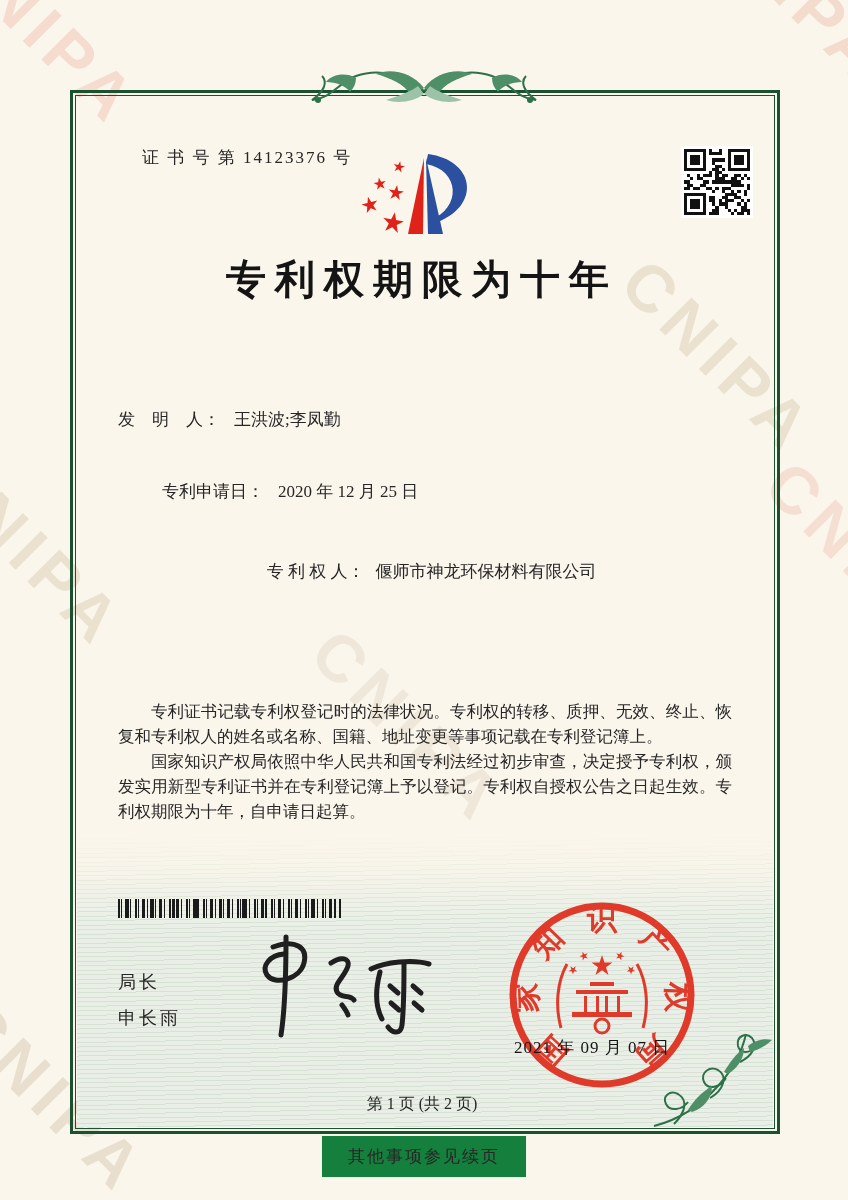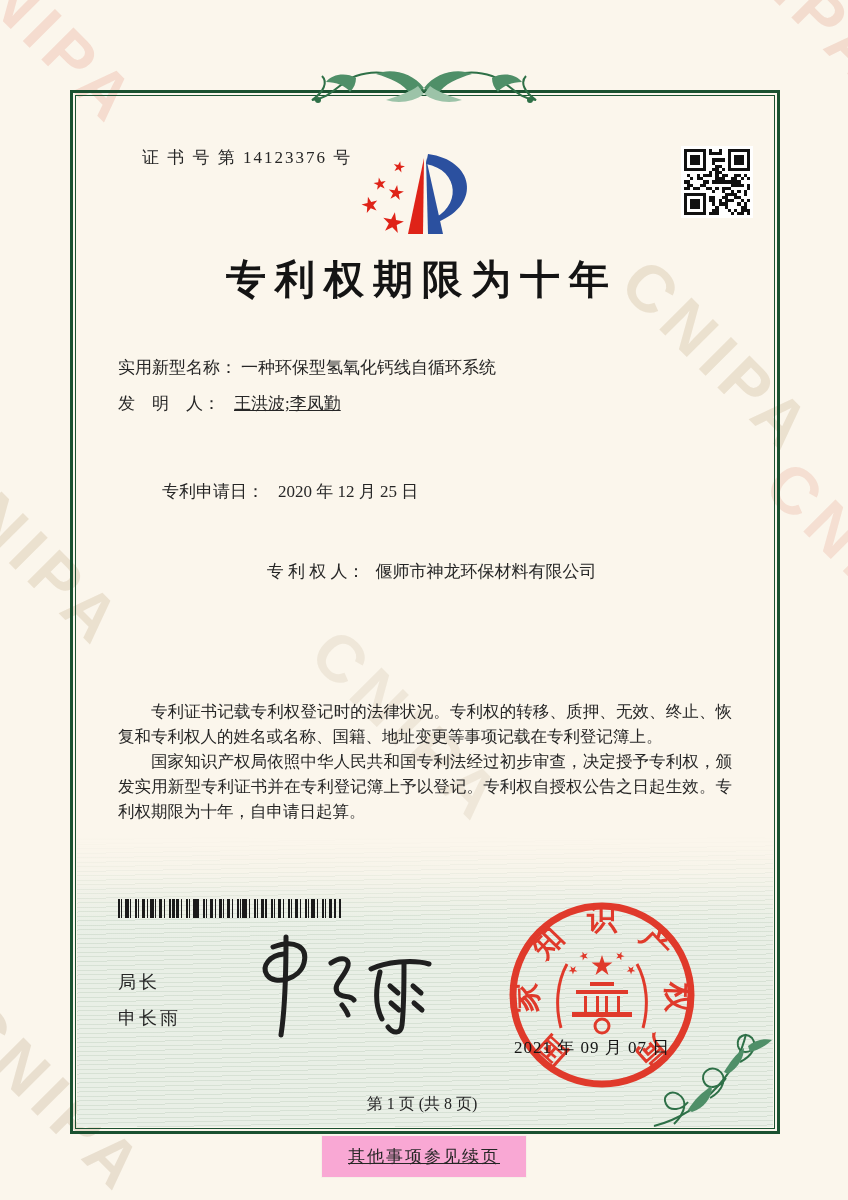--- a/index.html
+++ b/index.html
@@ -36,21 +36,21 @@
   #logo{position:absolute;left:352px;top:134px;z-index:4;}
   #qr{position:absolute;left:681px;top:146px;width:72px;height:72px;background:#fff;padding:3px;box-sizing:border-box;z-index:4;}
   #title{position:absolute;left:70px;top:252px;width:704px;text-align:center;font-size:40px;font-weight:bold;
          letter-spacing:9px;color:#141414;z-index:4;}
 
   
   .row{position:absolute;left:118px;width:620px;font-size:17px;white-space:nowrap;z-index:4;}
   .row .lbl{display:inline-block;min-width:112px;}
   .row .val{margin-left:4px;}
   .pair2{margin-left:42px;}
-  #row0{top:356px;} #row1{top:392px;text-decoration:underline;} #row2{top:459px;} #row3{top:480px;margin-left:44px;}
+  #row0{top:356px;} #row1{top:408px;} #row2{top:459px;} #row3{top:480px;margin-left:44px;}
   #row4{top:560px;text-align:center;} #row5{top:611px;} #row6{top:661px;}
 
   
   #body-text{position:absolute;left:118px;top:699px;width:614px;font-size:16.5px;line-height:25px;
              text-align:justify;z-index:4;}
   #body-text p{margin:0;text-indent:2em;}
 
   
   #barcode{position:absolute;left:118px;top:899px;width:223px;height:19px;z-index:4;
     background-image:
@@ -59,22 +59,22 @@
   #director-title{position:absolute;left:118px;top:970px;font-size:18px;letter-spacing:3px;z-index:4;}
   #director-name{position:absolute;left:118px;top:1006px;font-size:18px;letter-spacing:3px;z-index:4;}
   #signature{position:absolute;left:245px;top:933px;z-index:5;}
 
   
   #seal{position:absolute;left:505px;top:898px;z-index:5;opacity:0.92;}
   #seal-date{position:absolute;left:514px;top:1036px;font-size:17px;letter-spacing:1px;color:#151515;z-index:6;white-space:nowrap;}
 
   
   #page-no{position:absolute;left:70px;top:1094px;width:704px;text-align:center;font-size:16px;z-index:4;}
-  #note-box{position:absolute;left:50%;transform:translateX(-50%);top:1136px;background:#f9a8d4;
-            padding:9px 26px;font-size:17px;letter-spacing:2px;z-index:4;box-shadow:0 0 0 1px rgba(0,0,0,0.02);text-decoration:underline;}
+  #note-box{position:absolute;left:50%;transform:translateX(-50%);top:1136px;background:#15803d;
+            padding:9px 26px;font-size:17px;letter-spacing:2px;z-index:4;box-shadow:0 0 0 1px rgba(0,0,0,0.02);}
 </style>
 </head>
 <body>
 
 <div id="page">
 
   <div class="wm tl">CNIPA</div>
   <div class="wm tr">CNIPA</div>
   <div class="wm rt">CNIPA</div>
   <div class="wm lm">CNIPA</div>
@@ -271,23 +271,20 @@
         <rect x="10" y="20" width="1" height="1"></rect>
         <rect x="15" y="20" width="1" height="1"></rect>
         <rect x="17" y="20" width="1" height="1"></rect>
         <rect x="18" y="20" width="1" height="1"></rect>
         <rect x="20" y="20" width="1" height="1"></rect>
       </g>
   </svg>
 
   <div id="title">专利权期限为十年</div>
 
-  <div class="row" id="row0">
-    <span class="lbl">实用新型名称：</span><span class="val">一种环保型氢氧化钙线自循环系统</span>
-  </div>
   <div class="row" id="row1">
     <span class="lbl">发　明　人：</span><span class="val">王洪波;李凤勤</span>
   </div>
   <div class="row" id="row3">
     <span class="lbl">专利申请日：</span><span class="val">2020 年 12 月 25 日</span>
   </div>
   <div class="row" id="row4">
     <span class="lbl">专 利 权 人：</span><span class="val">偃师市神龙环保材料有限公司</span>
   </div>
 
@@ -341,16 +338,16 @@
       <rect x="100" y="98" width="3" height="16"></rect>
       <rect x="112" y="98" width="3" height="16"></rect>
       <rect x="67" y="114" width="60" height="5"></rect>
       <circle cx="97" cy="128" r="7" fill="none" stroke="#e02b1c" stroke-width="3"></circle>
       <path d="M56,130 C50,108 52,84 62,66" fill="none" stroke="#e02b1c" stroke-width="3"></path>
       <path d="M138,130 C144,108 142,84 132,66" fill="none" stroke="#e02b1c" stroke-width="3"></path>
     </g>
   </svg>
   <div id="seal-date">2021 年 09 月 07 日</div>
 
-  <div id="page-no">第 1 页 (共 8 页)</div>
+  <div id="page-no">第 1 页 (共 2 页)</div>
   <div id="note-box">其他事项参见续页</div>
 
 </div>
 
 </body></html>

